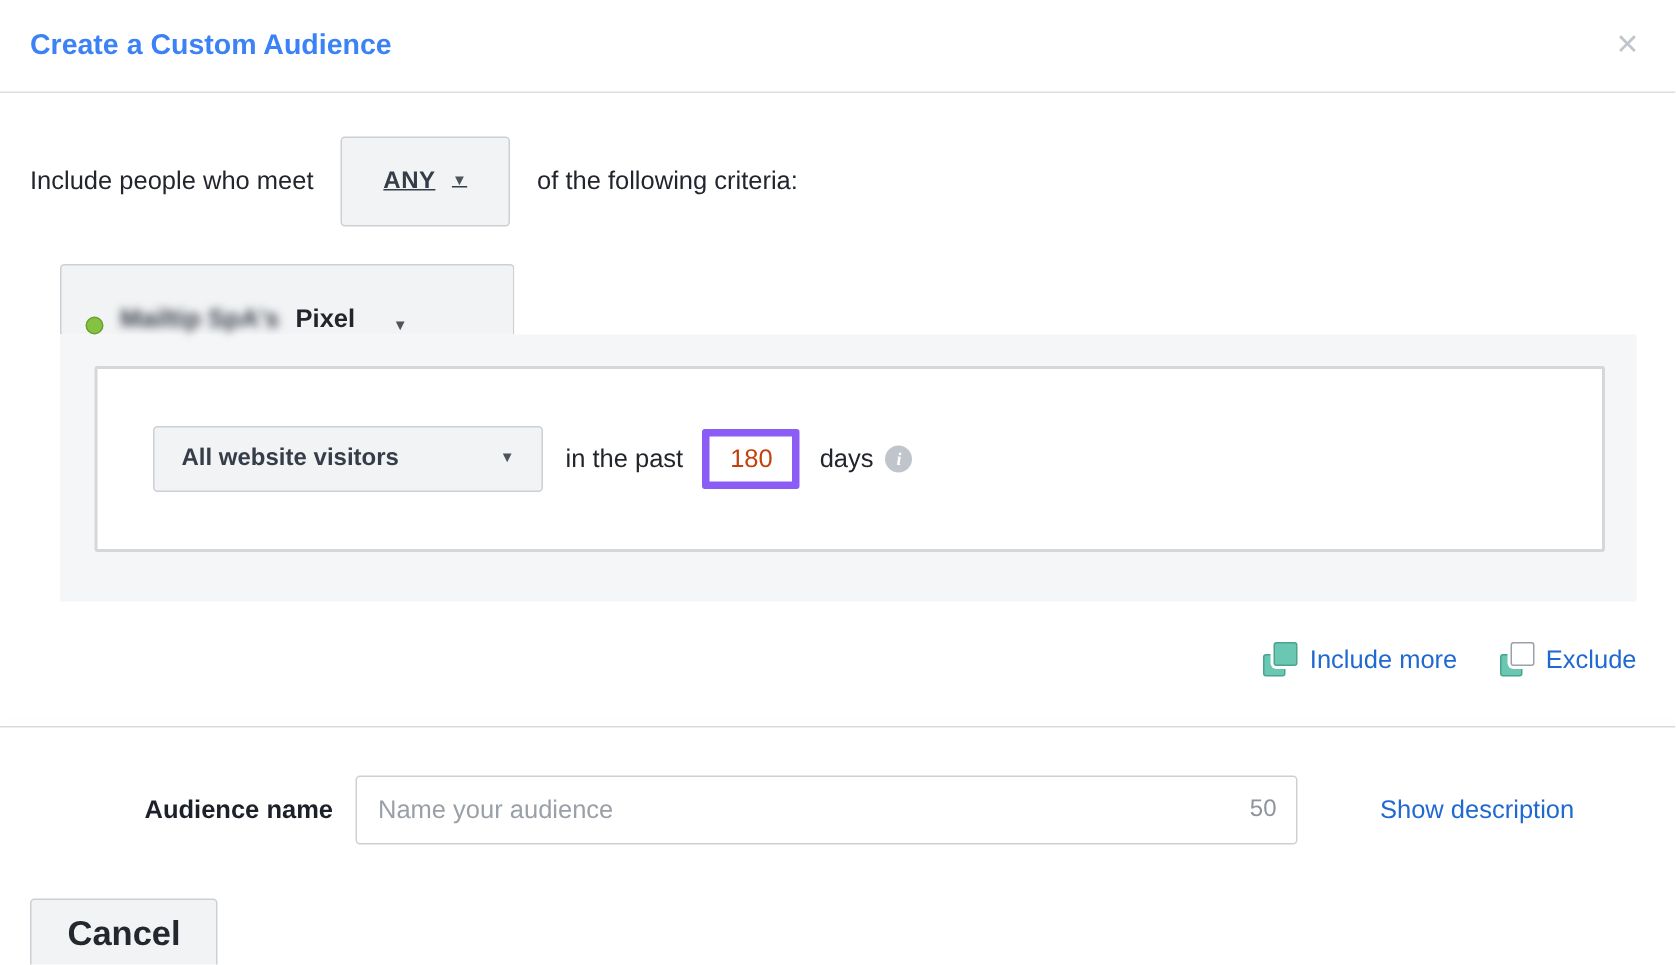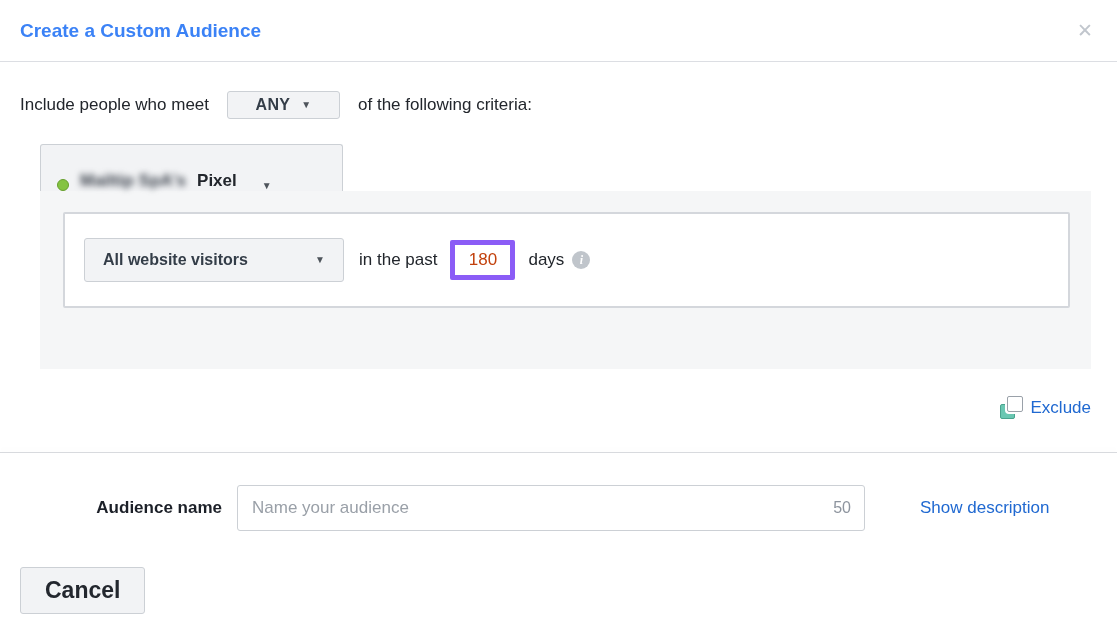--- a/index.html
+++ b/index.html
@@ -28,21 +28,21 @@
 
   .criteria-row { display:flex; align-items:center; margin-top:29px; font-size:17px; color:#22262c; }
 
   .gbtn {
     display:inline-flex; align-items:center; justify-content:center;
     background:#f2f3f5; border:1px solid #ccd0d5; border-radius:3px;
     font-weight:bold; color:#343d48; cursor:pointer;
   }
   .caret { font-size:10px; color:#4e545b; line-height:1; }
 
-  .btn-any { height:28px; min-width:113px; margin:0 18px; gap:11px; font-size:16px; letter-spacing:.3px; }
+  .btn-any { height:60px; min-width:113px; margin:0 18px; gap:11px; font-size:16px; letter-spacing:.3px;text-decoration:underline; }
 
   .pixel-btn {
     height:47px; width:303px; margin-top:25px; margin-left:20px;
     display:flex; align-items:flex-end; gap:11px;
     padding:0 16px;
     background:#f2f3f5; border:1px solid #ccd0d5; border-radius:3px 3px 0 0;
     border-bottom:none; cursor:pointer;
   }
   .green-dot { width:12px; height:12px; border-radius:50%; background:#84c341; border:1px solid #67a02e; flex:0 0 auto; }
   .blurred-name { font-weight:bold; font-size:17px; color:#3c434d; filter:blur(3px); user-select:none; }
@@ -50,23 +50,23 @@
   .pixel-btn .caret { margin-left:14px; }
 
   .rule-panel {
     margin-left:20px;
     background:#f5f6f7;
     height:178px;
     padding:21px 21px 33px 23px;
   }
   .rule-box {
     background:#fff; border:2px solid #d4d7dc; border-radius:2px;
-    height:96px;
+    height:124px;
     display:flex; align-items:center;
-    padding-left:19px;
+    padding-left:37px;
   }
   .event-btn { width:260px; height:44px; justify-content:space-between; padding:0 18px; font-size:16px; }
   .rule-mid { font-size:17px; margin-left:15px; color:#22262c; }
   .days-input {
     width:65px; height:40px; margin-left:13px;
     border:5px solid #8b5cf6; border-radius:2px;
     text-align:center; font-size:17px; color:#c2410c;
     font-family:"Liberation Sans","DejaVu Sans",sans-serif;
   }
   .days-label { font-size:17px; margin-left:13px; color:#22262c; }
@@ -160,20 +160,27 @@
         <input class="days-input" value="180" style="">
         <span class="days-label">days</span>
         <span class="info-icon">i</span>
       </div>
     </div>
 
     <div class="actions-row">
       <div class="action-link">
         <span class="sq-icon">
           <span class="sq-back"></span>
+          <span class="sq-front teal"></span>
+        </span>
+        <span>Include more</span>
+      </div>
+      <div class="action-link">
+        <span class="sq-icon">
+          <span class="sq-back"></span>
           <span class="sq-front white"></span>
         </span>
         <span>Exclude</span>
       </div>
     </div>
 
   </div>
 
   <div class="dlg-divider"></div>
 

